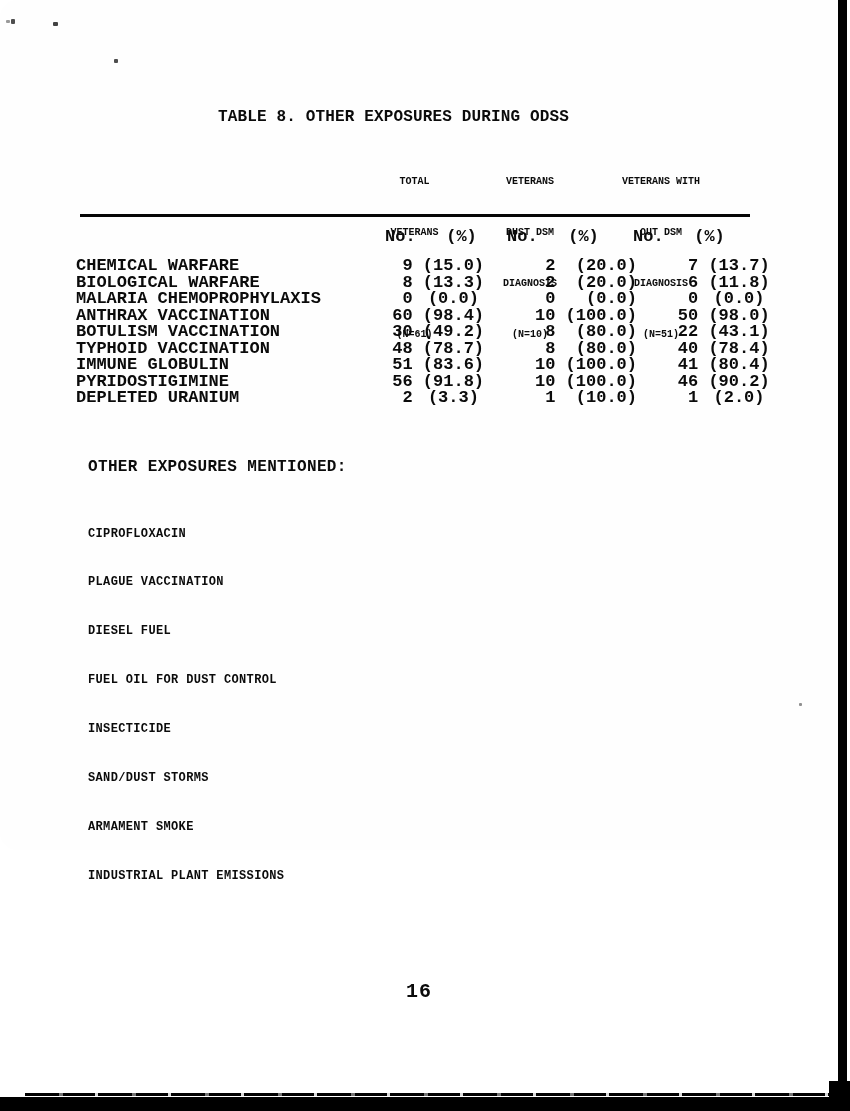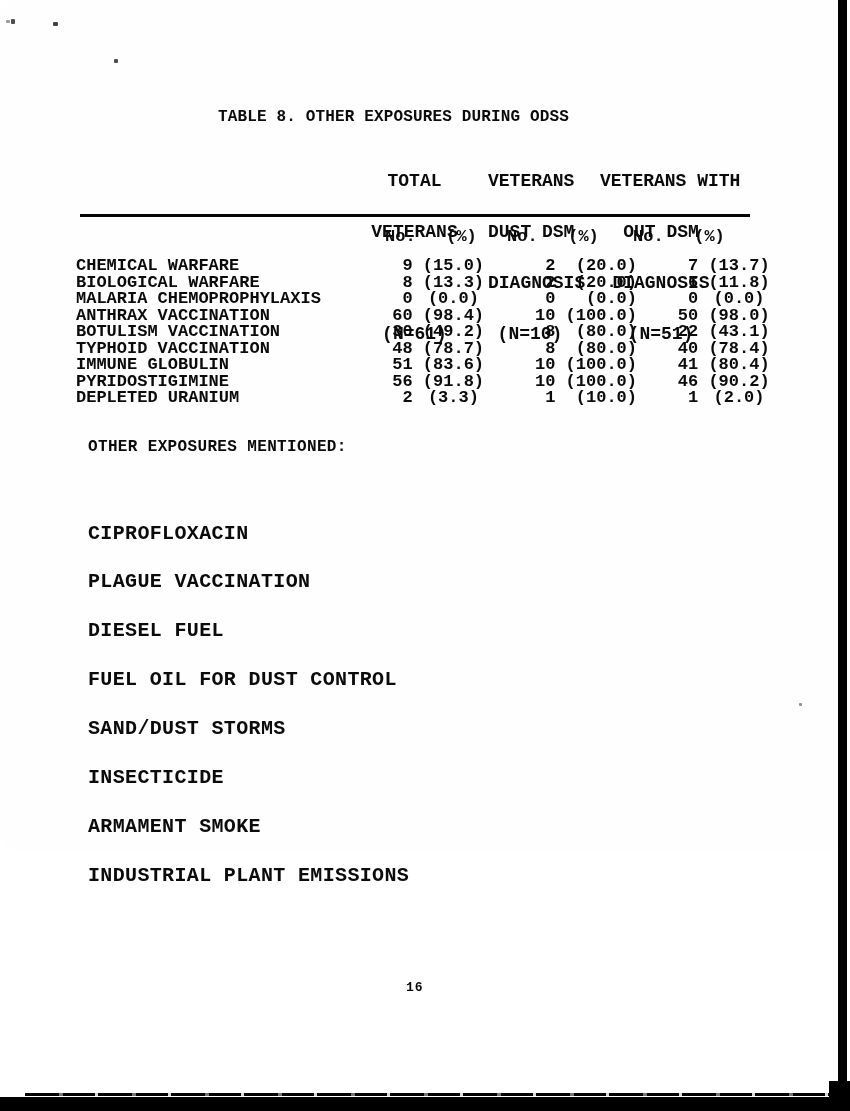--- a/index.html
+++ b/index.html
@@ -20,21 +20,21 @@
   .speck.s1{left:6px;top:20px;width:4px;height:3px;opacity:.45;}
   .speck.s2{left:11px;top:19px;width:4px;height:5px;opacity:.8;}
   .speck.s3{left:53px;top:22px;width:5px;height:4px;opacity:.85;}
   .speck.s4{left:114px;top:59px;width:4px;height:4px;opacity:.8;}
   .speck.s5{left:799px;top:703px;width:3px;height:3px;opacity:.5;}
 
   
   .title{position:absolute;left:218px;top:108px;font-size:16px;letter-spacing:.15px;white-space:pre;}
 
   
-  .hdr-col{position:absolute;top:139px;text-align:center;font-size:18px;line-height:17px;white-space:pre;}
+  .hdr-col{position:absolute;top:139px;text-align:center;font-size:10px;line-height:17px;white-space:pre;}
   .hdr-col .hdr-line{height:17px;}
   .hdr-c1{left:368px;width:93px;}
   .hdr-c2{left:488px;width:84px;}
   .hdr-c3{left:600px;width:122px;}
   .rule{position:absolute;left:80px;top:214px;width:670px;height:3px;background:#050505;}
 
   .subhdr{position:absolute;top:227px;font-size:17px;white-space:pre;}
   .subhdr.g1{left:385px;} .subhdr.g2{left:507px;} .subhdr.g3{left:633px;}
 
   
@@ -42,25 +42,25 @@
   .trow{display:flex;white-space:pre;}
   .c-label{width:31ch;}
   .c-num{width:2ch;text-align:right;}
   .c-sp{width:1ch;}
   .c-pct6{width:6ch;text-align:center;}
   .c-pct7{width:7ch;text-align:right;}
   .c-gap5{width:5ch;}
   .c-gap4{width:4ch;}
 
   
-  .other-head{position:absolute;left:88px;top:438px;font-size:16px;letter-spacing:.35px;white-space:pre;}
-  .other-list{position:absolute;left:88px;top:493px;font-size:20px;letter-spacing:.35px;line-height:16.3px;white-space:pre;}
-
-  
-  .pageno{position:absolute;left:406px;top:980px;font-size:13px;letter-spacing:1px;}
+  .other-head{position:absolute;left:88px;top:458px;font-size:16px;letter-spacing:.35px;white-space:pre;}
+  .other-list{position:absolute;left:88px;top:493px;font-size:12px;letter-spacing:.35px;line-height:16.3px;white-space:pre;}
+
+  
+  .pageno{position:absolute;left:406px;top:980px;font-size:20px;letter-spacing:1px;}
 </style>
 </head>
 <body>
 
 <div class="page">
 
   <div class="speck s1"></div>
   <div class="speck s2"></div>
   <div class="speck s3"></div>
   <div class="speck s4"></div>
@@ -190,21 +190,21 @@
     </div>
 
   </div>
 
   <div class="other-head">OTHER EXPOSURES MENTIONED:</div>
   <div class="other-list">
     <div>CIPROFLOXACIN</div>
     <div>PLAGUE VACCINATION</div>
     <div>DIESEL FUEL</div>
     <div>FUEL OIL FOR DUST CONTROL</div>
+    <div>INSECTICIDE</div>
     <div>SAND/DUST STORMS</div>
-    <div>INSECTICIDE</div>
     <div>ARMAMENT SMOKE</div>
     <div>INDUSTRIAL PLANT EMISSIONS</div>
   </div>
 
   <div class="pageno">16</div>
 
 </div>
 
 </body></html>

